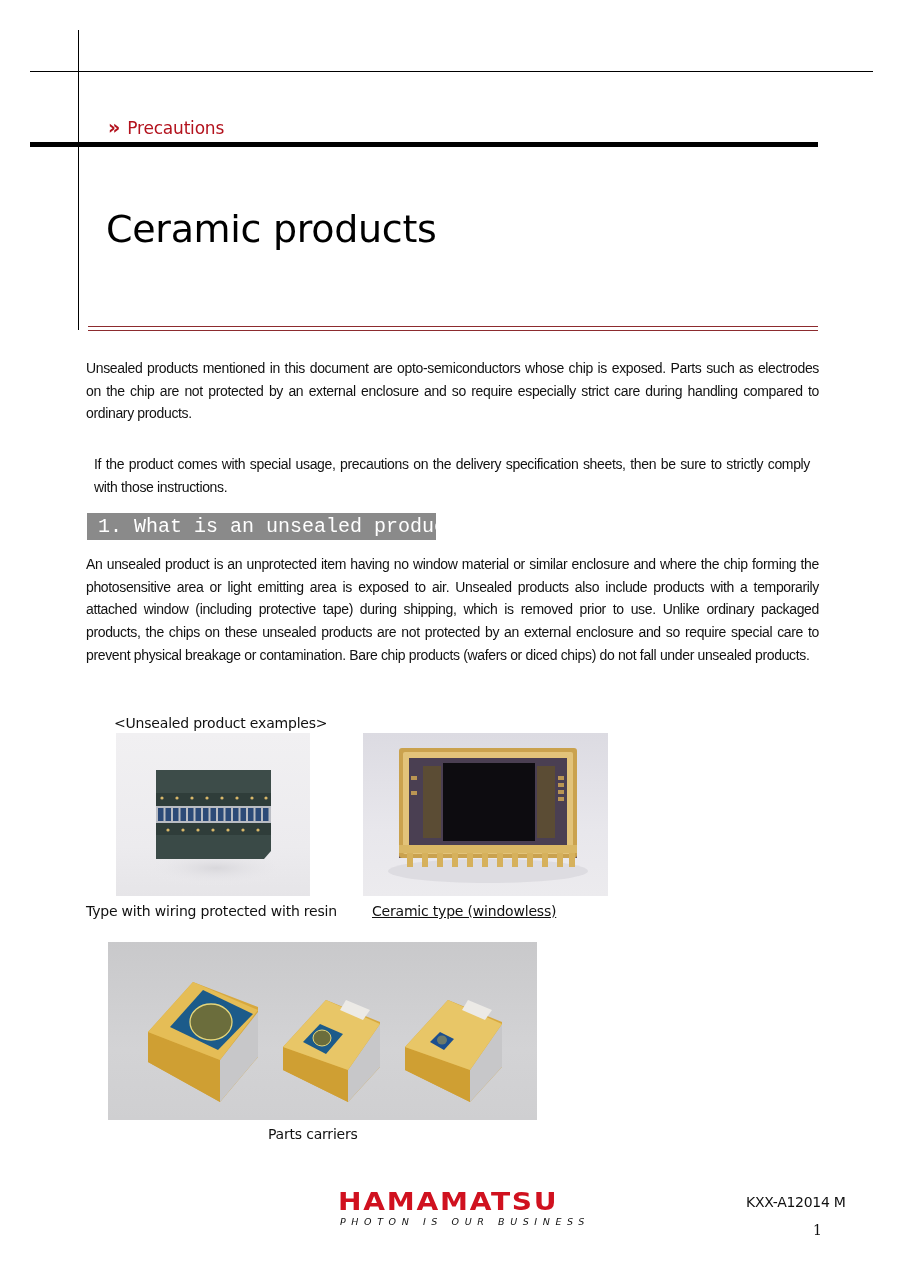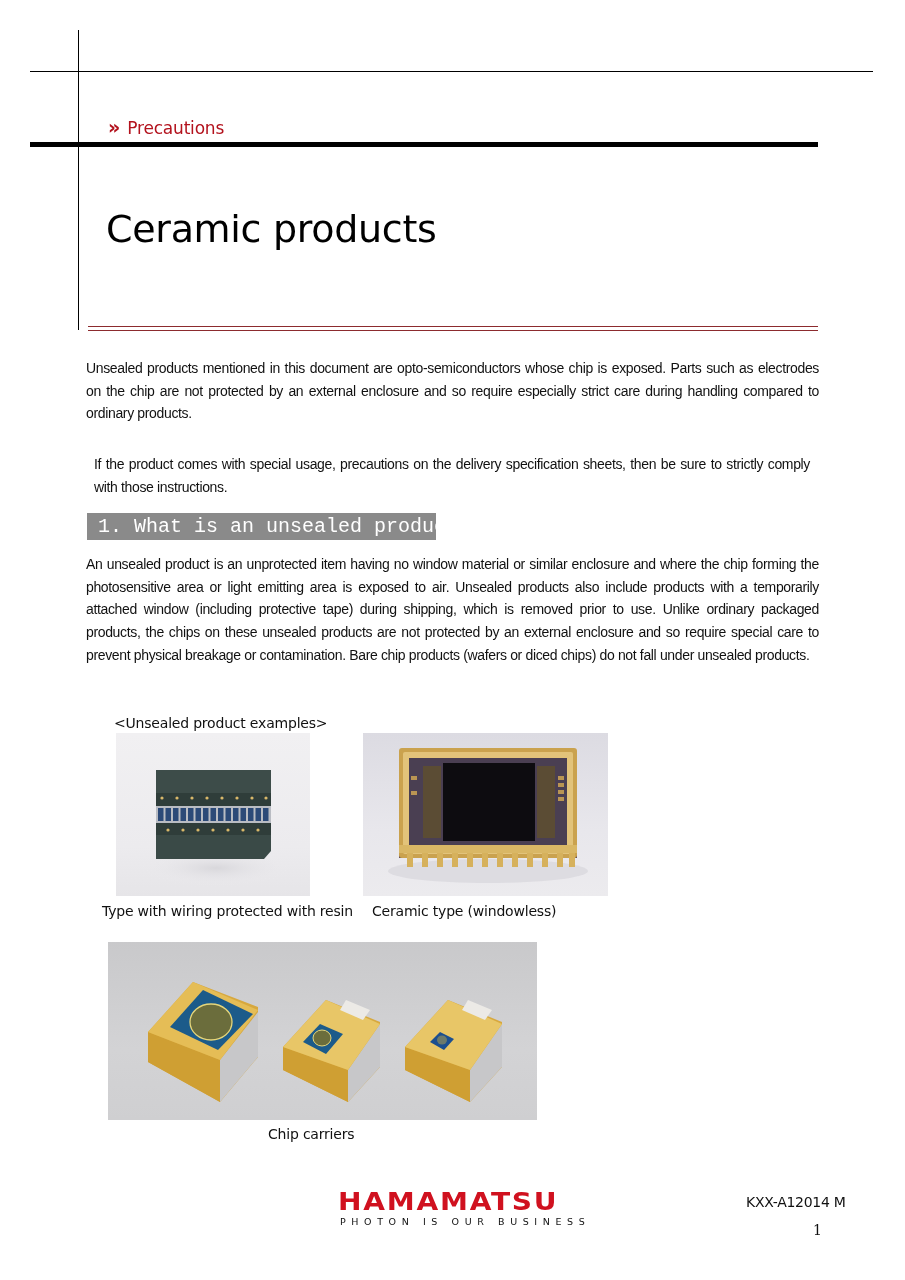--- a/index.html
+++ b/index.html
@@ -21,21 +21,21 @@
   .para.last-left { text-align-last: left; }
   .heading-box { left: 87px; top: 513px; width: 349px; height: 27px; background: #8a8a8a; }
   .heading-text { left: 98px; top: 513px; font-size: 20px; line-height: 27px; color: #fff;
                   font-family: Liberation Mono, monospace; }
   .caption { font-size: 14px; color: #111; font-family: "DejaVu Sans", sans-serif; letter-spacing: -0.2px; }
   .photo { overflow: hidden; }
   .footer-logo { left: 338px; top: 1190px; font-family: "DejaVu Sans", sans-serif;
                  font-weight: 900; font-size: 24px; color: #d0111f; letter-spacing: 1.5px;
                  transform: scaleX(1.17); transform-origin: left top; line-height: 24px; }
   .footer-tag { left: 340px; top: 1216px; font-size: 9.5px; letter-spacing: 5.6px;
-                font-family: "DejaVu Sans", sans-serif; color: #111; }
+                font-family: "DejaVu Sans", sans-serif; color: #111; font-style: italic; }
   .doc-code { left: 746px; top: 1194px; font-size: 14px; color: #111; letter-spacing: -0.3px; }
   .page-num { left: 813px; top: 1222px; font-size: 14px; color: #111; font-family: "DejaVu Serif", serif; }
 </style>
 </head>
 <body>
 
 <div class="abs vline"></div>
 <div class="abs hline"></div>
 
 <div class="abs section-label">
@@ -137,22 +137,22 @@
       <rect x="134" y="120" width="6" height="14"></rect>
         <rect x="149" y="120" width="6" height="14"></rect>
       <rect x="164" y="120" width="6" height="14"></rect>
         <rect x="179" y="120" width="6" height="14"></rect>
       <rect x="194" y="120" width="6" height="14"></rect>
         <rect x="206" y="120" width="6" height="14"></rect>
     </g>
   </svg>
 </div>
 
-<div class="abs caption" style="left:102px; top:903px;">Type with wiring protected with resin</div>
-<div class="abs caption" style="left:372px; top:903px;">Ceramic type (windowless)</div>
+<div class="abs caption" style="left:86px; top:903px;">Type with wiring protected with resin</div>
+<div class="abs caption" style="left:372px; top:903px;text-decoration:underline;">Ceramic type (windowless)</div>
 
 <div class="abs photo" style="left:108px; top:942px; width:429px; height:178px; background: linear-gradient(180deg,#c9c9cb 0%,#d3d3d5 60%,#cfcfd1 100%);">
   <svg width="429" height="178" viewBox="0 0 429 178">
 
     <polygon points="40,90 85,40 150,65 150,115 112,160 40,120" fill="#d7a83e"></polygon>
     <polygon points="40,90 112,118 112,160 40,120" fill="#cf9f33"></polygon>
     <polygon points="112,118 150,70 150,115 112,160" fill="#c7c7c9"></polygon>
     <polygon points="40,90 85,40 150,68 112,118" fill="#e5bd56"></polygon>
     <polygon points="62,85 95,48 145,72 110,108" fill="#1c5b8a"></polygon>
     <ellipse cx="103" cy="80" rx="21" ry="18" fill="#6b6d3c" stroke="#e6d67a" stroke-width="1.3"></ellipse>
@@ -168,18 +168,18 @@
     <polygon points="297,105 340,58 394,80 394,125 362,160 297,128" fill="#d7a83e"></polygon>
     <polygon points="297,105 362,128 362,160 297,128" fill="#cf9f33"></polygon>
     <polygon points="362,128 394,82 394,125 362,160" fill="#c7c7c9"></polygon>
     <polygon points="297,105 340,58 394,82 362,128" fill="#e8c667"></polygon>
     <polygon points="360,58 384,68 377,78 354,68" fill="#eceae6"></polygon>
     <polygon points="322,100 332,90 346,97 336,108" fill="#1c4f8f"></polygon>
     <ellipse cx="334" cy="98" rx="5" ry="4.5" fill="#6b7a6c"></ellipse>
   </svg>
 </div>
 
-<div class="abs caption" style="left:268px; top:1126px;">Chip carriers</div>
+<div class="abs caption" style="left:268px; top:1126px;">Parts carriers</div>
 
 <div class="abs footer-logo">HAMAMATSU</div>
 <div class="abs footer-tag">PHOTON IS OUR BUSINESS</div>
 <div class="abs doc-code">KXX-A12014 M</div>
 <div class="abs page-num">1</div>
 
 </body></html>

